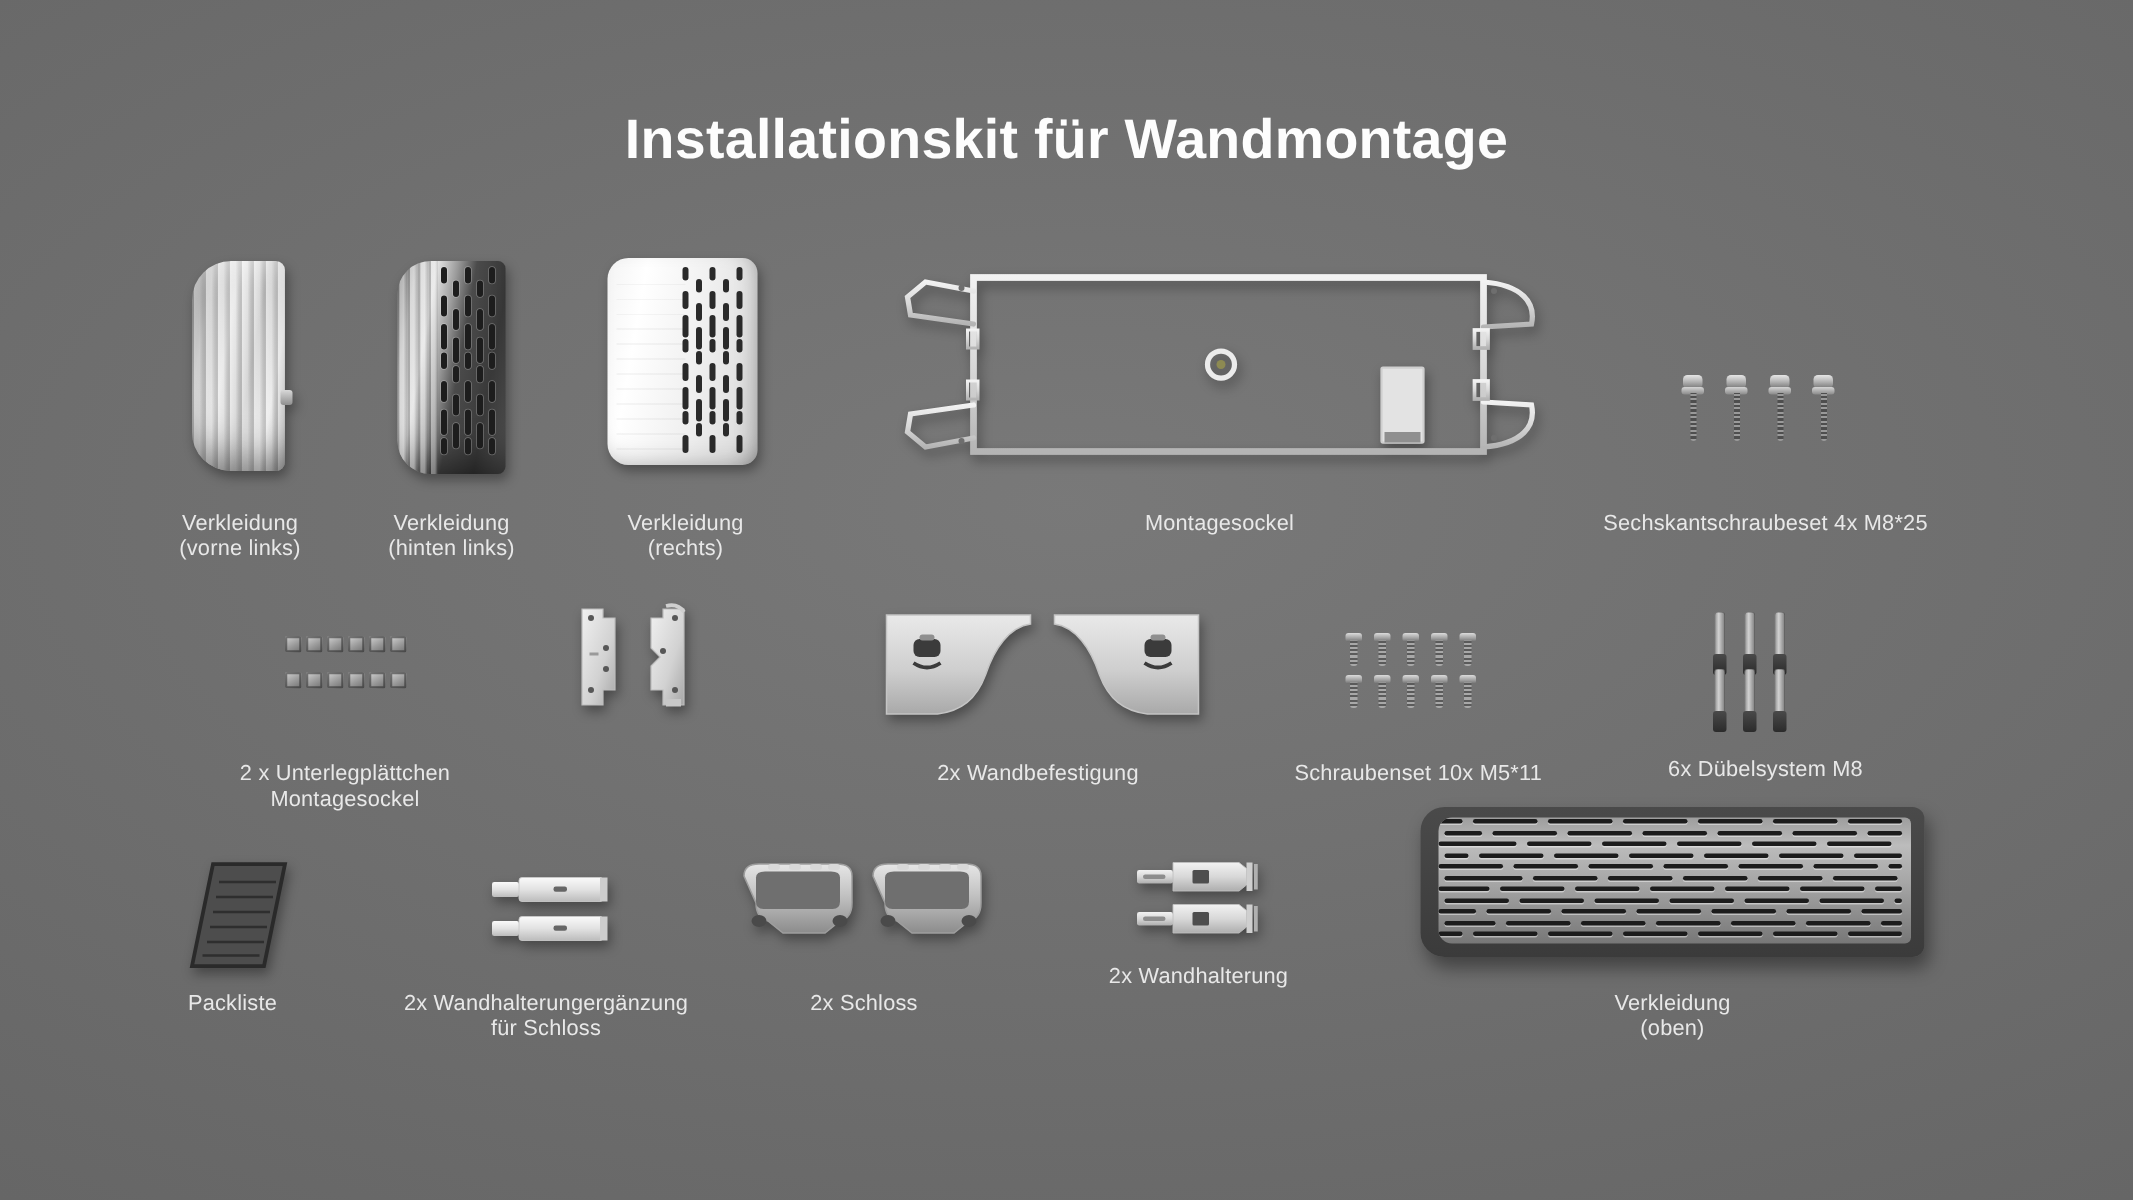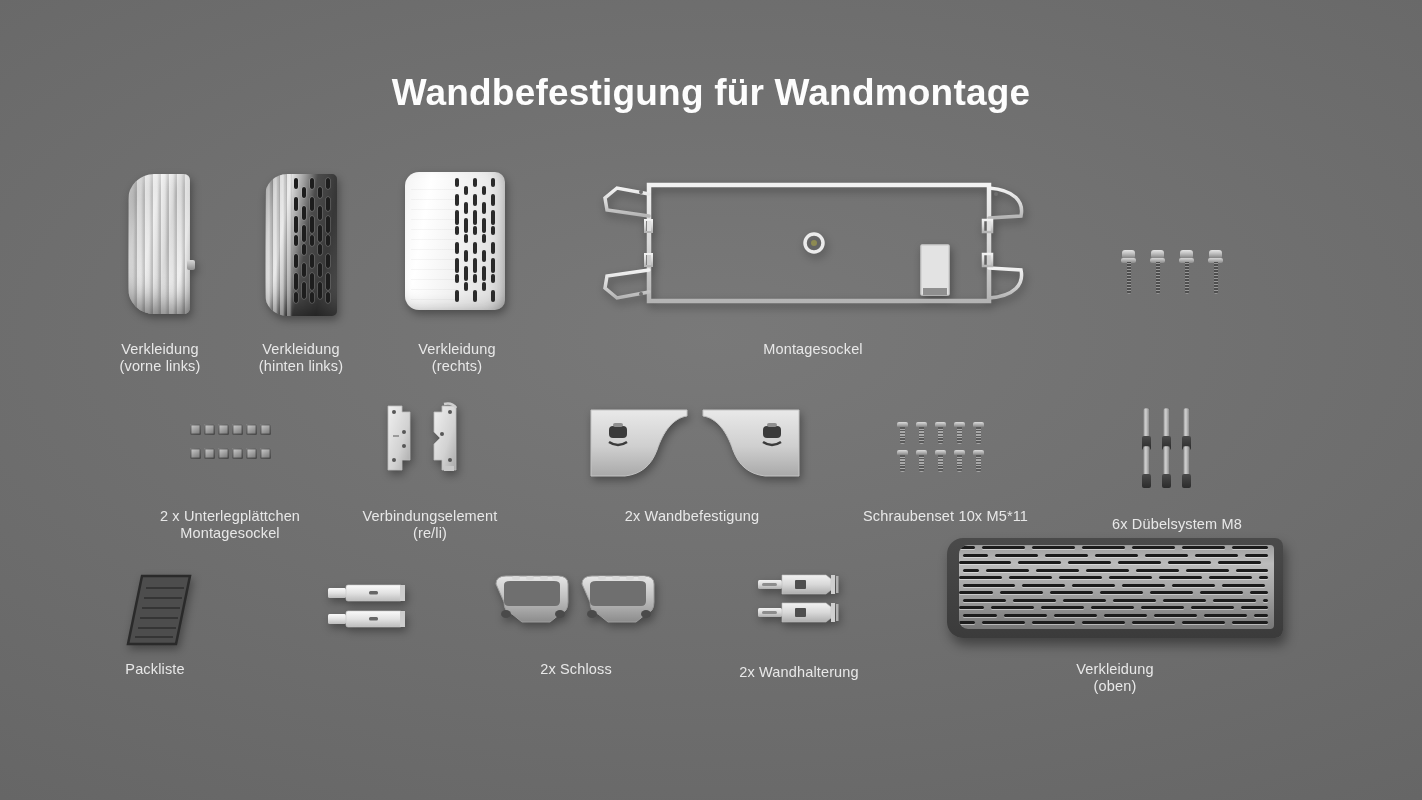--- a/index.html
+++ b/index.html
@@ -193,21 +193,21 @@
     position: absolute; display: block; height: 3px;
     background: #1c1c1c; border-radius: 1.5px;
     box-shadow: 0 1px 0 rgba(255,255,255,0.45);
   }
 </style>
 </head>
 <body>
 
 <div id="stage">
 
-  <div class="title">Wandbefestigung für Wandmontage</div>
+  <div class="title">Installationskit für Wandmontage</div>
 
   <div class="item" style="left:128px; top:174px; width:64px;">
     <div class="art shadowy">
       <div class="ribpanel" style="position:relative;">
         <div class="nub"></div>
       </div>
     </div>
   </div>
   <div class="caption" style="left:80px; top:341px; width:160px;">Verkleidung
 (vorne links)</div>
@@ -372,20 +372,21 @@
           <span class="collar"></span>
           <span class="shaft"></span>
         </span>
         <span class="bolt" style="left:87px;top:0">
           <span class="head"></span>
           <span class="collar"></span>
           <span class="shaft"></span>
         </span>
       </div>
   </div>
+  <div class="caption" style="left:1042px; top:341px; width:270px;">Sechskantschraubeset 4x M8*25</div>
 
   <div class="item" style="left:190px; top:424px; width:82px; height:48px;">
     <div class="art" style="position:relative; width:82px; height:48px;" id="washers">
         <span class="washer" style="left:0px;top:0px"></span>
         <span class="washer" style="left:14px;top:0px"></span>
         <span class="washer" style="left:28px;top:0px"></span>
         <span class="washer" style="left:42px;top:0px"></span>
         <span class="washer" style="left:56px;top:0px"></span>
         <span class="washer" style="left:70px;top:0px"></span>
         <span class="washer" style="left:0px;top:24px"></span>
@@ -418,22 +419,20 @@
 
         <path d="M74 4 h-14 v6 h-8 v20 l6 6 l-6 6 v16 h8 v10 h14 z" fill="url(#cg)" stroke="#bdbdbd" stroke-width="0.8"></path>
         <circle cx="68" cy="10" r="2" fill="#575757"></circle>
         <circle cx="60" cy="32" r="2" fill="#575757"></circle>
         <circle cx="68" cy="58" r="2" fill="#575757"></circle>
         <path d="M62 2 q8 -2 12 4" stroke="#cfcfcf" stroke-width="2.5" fill="none"></path>
         <rect x="62" y="64" width="10" height="5" fill="#c8c8c8"></rect>
       </svg>
     </div>
   </div>
-  <div class="caption" style="left:340px; top:508px; width:180px;">Verbindungselement
-(re/li)</div>
 
   <div class="item" style="left:589px; top:408px;">
     <div class="art wb shadowy">
       <svg width="212" height="70" viewBox="0 0 212 70">
         <defs>
           <linearGradient id="wbg" x1="0" y1="0" x2="0" y2="1">
             <stop offset="0" stop-color="#e9e9e9"></stop>
               <stop offset="0.55" stop-color="#cfcfcf"></stop>
               <stop offset="1" stop-color="#a9a9a9"></stop>
           </linearGradient>
@@ -519,21 +518,21 @@
         <span class="dowel" style="left:20px;top:38px">
           <span class="body"></span>
           <span class="tip"></span>
         </span>
         <span class="dowel" style="left:40px;top:38px">
           <span class="body"></span>
           <span class="tip"></span>
         </span>
       </div>
   </div>
-  <div class="caption" style="left:1087px; top:516px; width:180px;">6x Dübelsystem M8</div>
+  <div class="caption" style="left:1087px; top:505px; width:180px;">6x Dübelsystem M8</div>
 
   <div class="item" style="left:126px; top:574px;">
     <div class="art sheet shadowy">
       <svg width="66" height="72" viewBox="0 0 66 72">
         <path d="M16 2 L64 2 L50 70 L2 70 Z" fill="#4d4d4d" stroke="#2a2a2a" stroke-width="2.5"></path>
         <g stroke="#2e2e2e" stroke-width="1.6">
           <line x1="20" y1="14" x2="58" y2="14"></line>
           <line x1="18" y1="24" x2="56" y2="24"></line>
           <line x1="16" y1="34" x2="54" y2="34"></line>
           <line x1="14" y1="44" x2="52" y2="44"></line>
@@ -563,20 +562,22 @@
         </g>
         <g transform="translate(0,26)">
           <rect x="1" y="5" width="18" height="10" rx="1.5" fill="url(#lb)"></rect>
           <rect x="19" y="2" width="56" height="16" rx="2" fill="url(#lb)" stroke="#c8c8c8" stroke-width="0.6"></rect>
           <rect x="42" y="8" width="9" height="3.5" rx="1.5" fill="#666"></rect>
           <rect x="73" y="2" width="5" height="16" fill="#cdcdcd"></rect>
         </g>
       </svg>
     </div>
   </div>
+  <div class="caption" style="left:249px; top:661px; width:230px;">2x Wandhalterungergänzung
+für Schloss</div>
 
   <div class="item" style="left:490px; top:572px;">
     <div class="art handle shadowy">
       <svg width="172" height="60" viewBox="0 0 172 60">
         <defs>
           <linearGradient id="hg" x1="0" y1="0" x2="0" y2="1">
             <stop offset="0" stop-color="#e6e6e6"></stop>
               <stop offset="0.45" stop-color="#c2c2c2"></stop>
               <stop offset="1" stop-color="#8c8c8c"></stop>
           </linearGradient>
@@ -632,21 +633,21 @@
           <rect x="1" y="7" width="24" height="9" rx="1.5" fill="url(#whg)"></rect>
           <rect x="5" y="10" width="15" height="3" rx="1.5" fill="#8d8d8d"></rect>
           <path d="M25 2 h44 l5 4 v11 l-5 4 h-44 z" fill="url(#whg)" stroke="#c0c0c0" stroke-width="0.6"></path>
           <rect x="38" y="7" width="11" height="9" rx="1" fill="#4e4e4e"></rect>
           <rect x="74" y="2" width="4" height="19" fill="#cfcfcf"></rect>
           <rect x="79" y="3" width="2.5" height="17" fill="#b0b0b0"></rect>
         </g>
       </svg>
     </div>
   </div>
-  <div class="caption" style="left:716px; top:664px; width:166px;">2x Wandhalterung</div>
+  <div class="caption" style="left:716px; top:643px; width:166px;">2x Wandhalterung</div>
 
   <div class="item" style="left:947px; top:538px;">
     <div class="art grille">
       <div class="inner" id="grille-slots">
           <i style="left:0px;top:1px;width:16px"></i>
           <i style="left:23px;top:1px;width:43px"></i>
           <i style="left:73px;top:1px;width:43px"></i>
           <i style="left:123px;top:1px;width:43px"></i>
           <i style="left:173px;top:1px;width:43px"></i>
           <i style="left:223px;top:1px;width:43px"></i>

